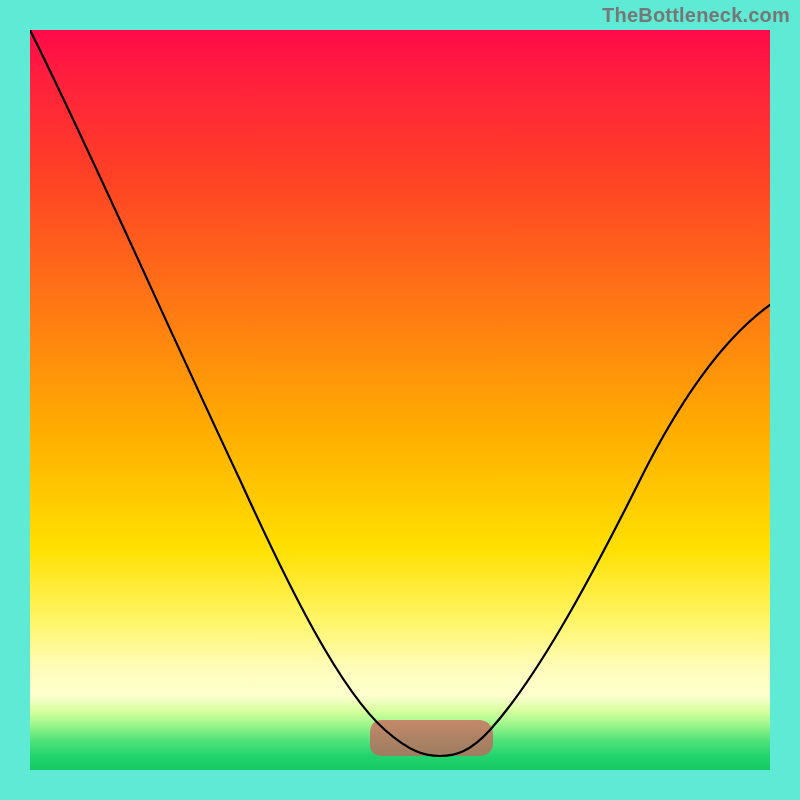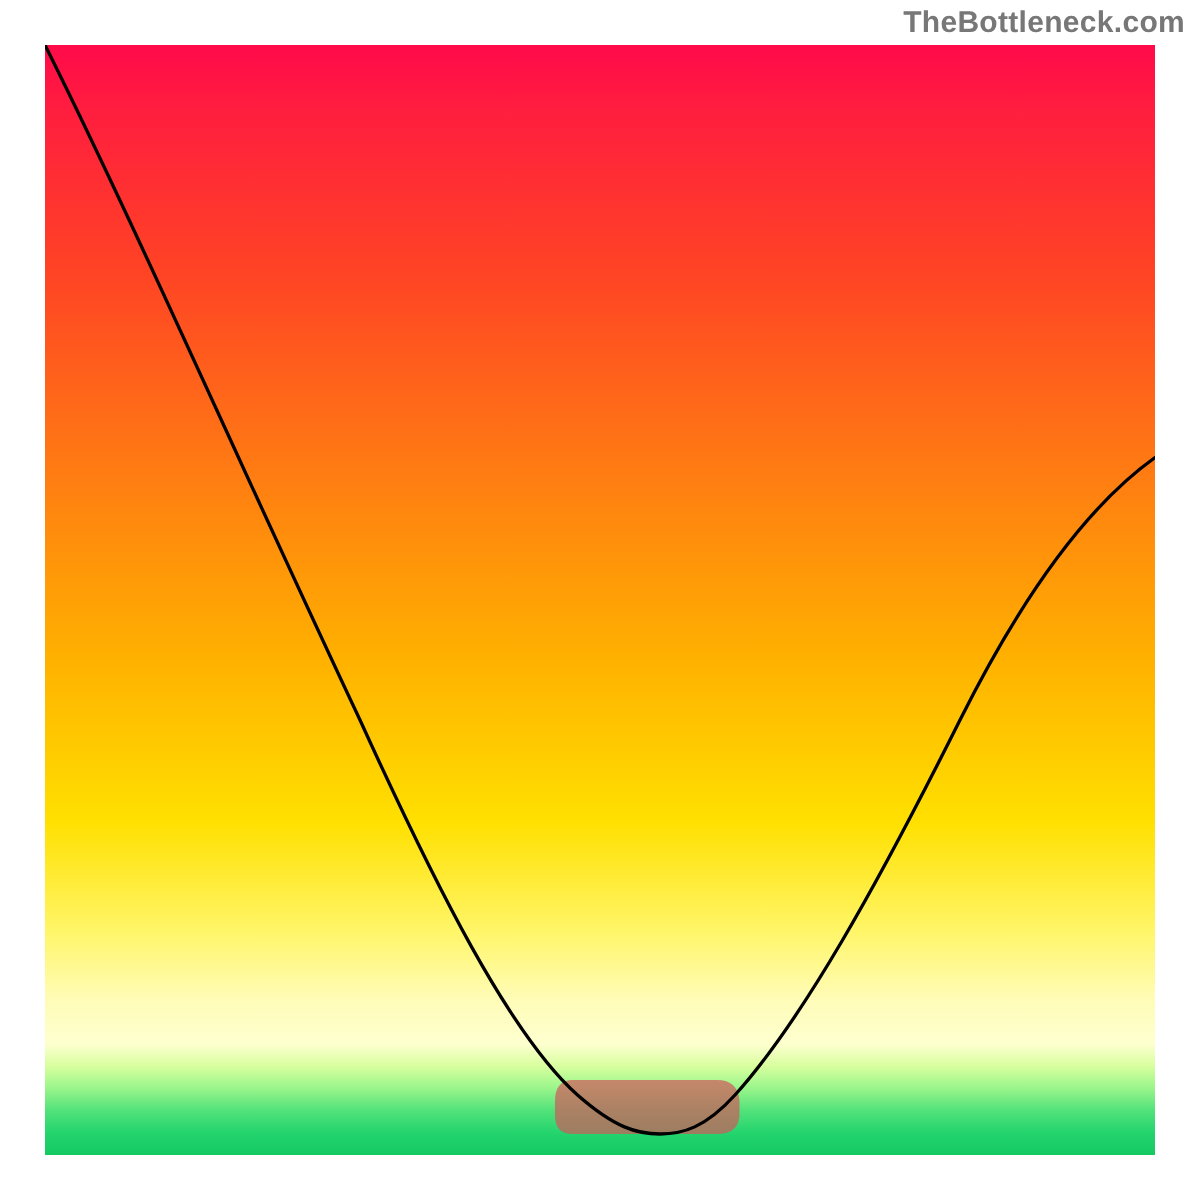--- a/index.html
+++ b/index.html
@@ -8,21 +8,21 @@
     width: 800px;
     height: 800px;
     background: #000;
     font-family: Arial, Helvetica, sans-serif;
     overflow: hidden;
   }
   .stage {
     position: relative;
     width: 800px;
     height: 800px;
-    background: #ffffff;
+    background: #5eead4;
   }
   .watermark {
     position: absolute;
     top: 4px;
     right: 10px;
     color: #777;
     font-size: 20px;
     font-weight: 600;
     letter-spacing: 0.2px;
     z-index: 20;

